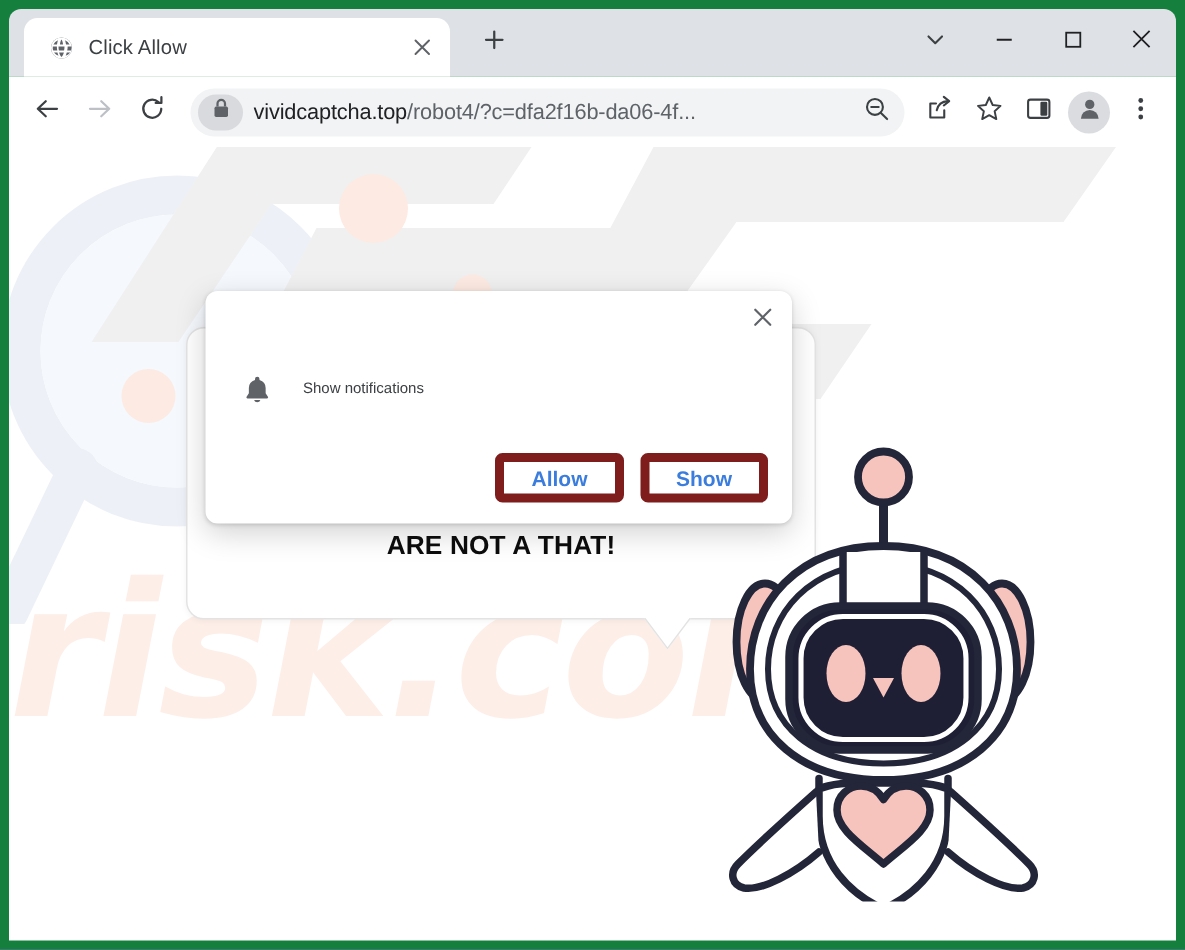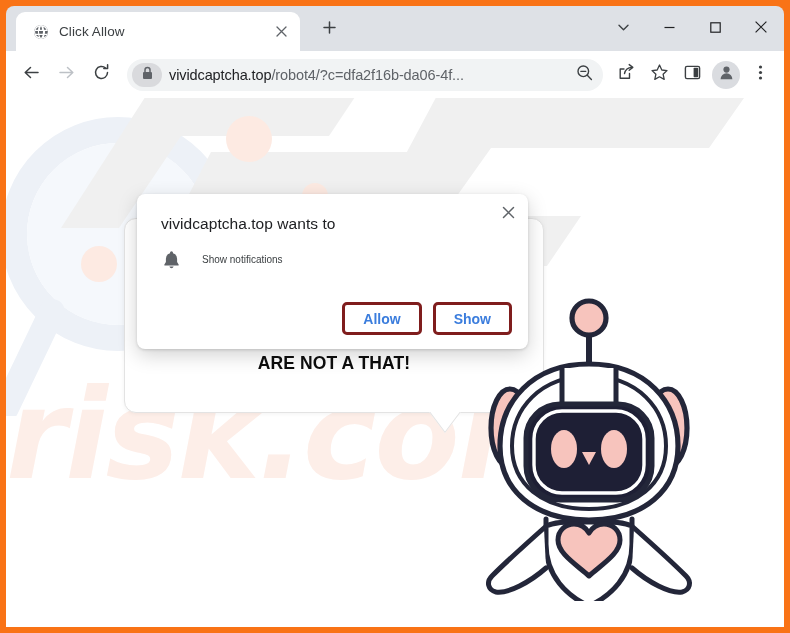--- a/index.html
+++ b/index.html
@@ -10,21 +10,21 @@
     overflow: hidden;
     font-family: "Liberation Sans", sans-serif;
     background: #2d5186;
   }
 
   
   #window-frame {
     position: absolute;
     left: 0; top: 0;
     width: 790px; height: 633px;
-    background: #f97316;
+    background: #15803d;
     padding: 6px 6px 6px 6px;
   }
 
   
   #tab-strip {
     position: absolute;
     left: 6px; top: 6px;
     width: 778px; height: 45px;
     background: #dee1e6;
     border-radius: 8px 8px 0 0;
@@ -281,21 +281,21 @@
   #dialog-actions {
     position: absolute;
     right: 16px; bottom: 14px;
     display: flex;
     gap: 11px;
   }
   .dlg-btn {
     height: 33px;
     min-width: 74px;
     padding: 0 18px;
-    border: 3px solid #7f1d1d;
+    border: 6px solid #7f1d1d;
     border-radius: 5px;
     background: #ffffff;
     color: #3b7ddd;
     font-size: 14px;
     font-weight: bold;
     font-family: "Liberation Sans", sans-serif;
     display: flex; align-items: center; justify-content: center;
     cursor: pointer;
   }
 </style>
@@ -537,21 +537,20 @@
     <div id="permission-dialog">
 
       <div id="dialog-close">
         <span>
           <svg width="13" height="13" viewBox="0 0 13 13">
             <path d="M1.5 1.5 L11.5 11.5 M11.5 1.5 L1.5 11.5" stroke="#5f6368" stroke-width="1.45" stroke-linecap="round"></path>
           </svg>
         </span>
       </div>
 
-      <div id="dialog-title">vividcaptcha.top wants to</div>
 
       <div id="dialog-row">
         <span id="bell-icon-wrap">
           <svg width="17" height="19" viewBox="0 0 17 19">
             <path d="M8.5 1.2 a1.5 1.5 0 0 1 1.5 1.5 v.6 a5.6 5.6 0 0 1 4.1 5.4 v3.4 l1.5 2.4 a.7 .7 0 0 1 -.6 1.1 H2.0 a.7 .7 0 0 1 -.6 -1.1 L2.9 12.1 V8.7 A5.6 5.6 0 0 1 7 3.3 V2.7 A1.5 1.5 0 0 1 8.5 1.2 Z" fill="#5f6368"></path>
             <path d="M6.4 16.6 a2.2 2.2 0 0 0 4.2 0 Z" fill="#5f6368"></path>
           </svg>
         </span>
         <span id="dialog-row-label">Show notifications</span>
       </div>

